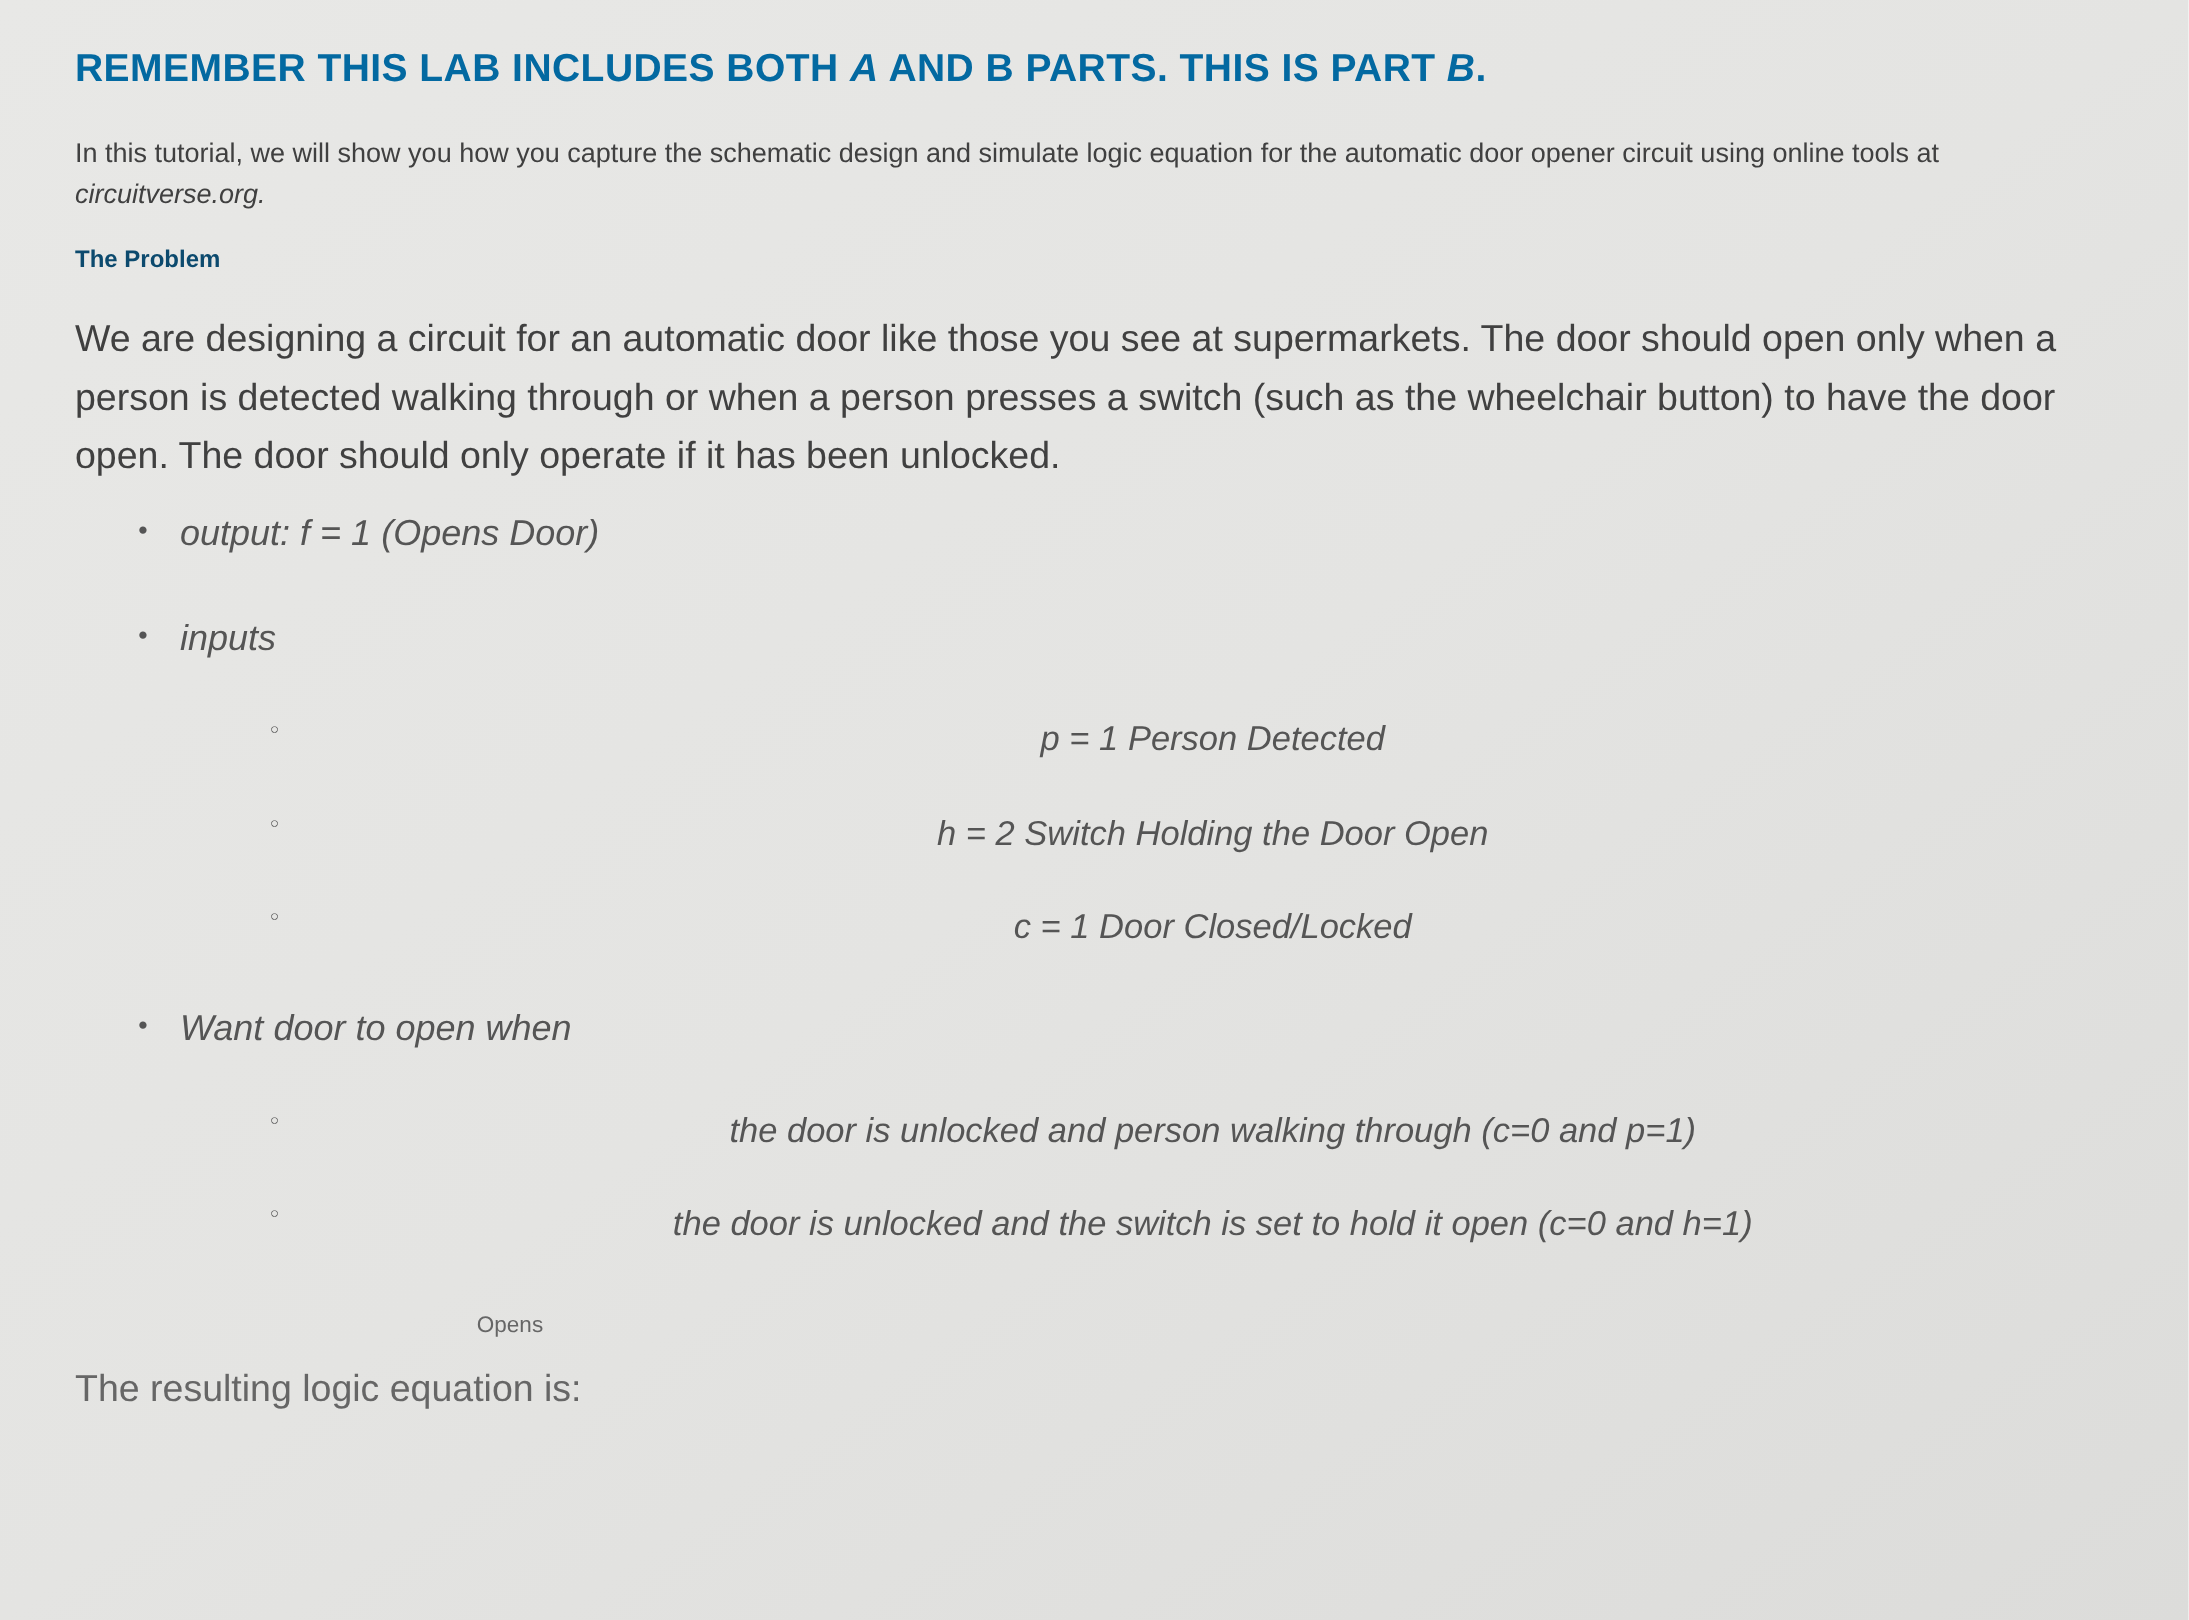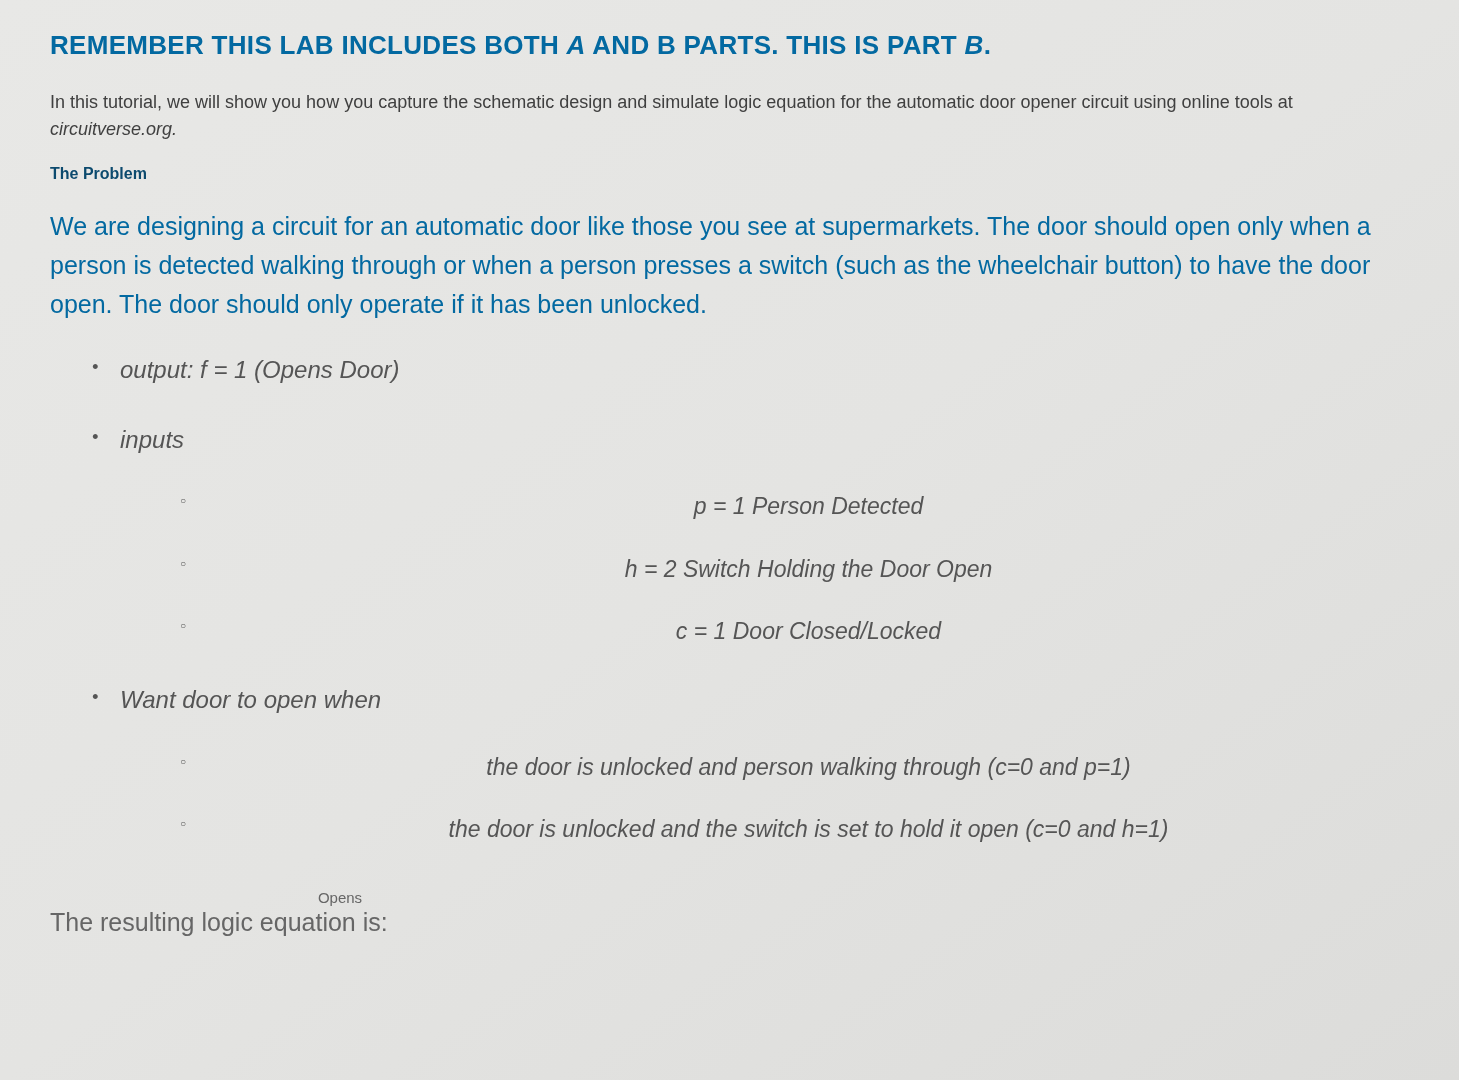--- a/index.html
+++ b/index.html
@@ -35,23 +35,23 @@
       font-style: italic;
     }
     .section-heading {
       font-size: 16px;
       font-weight: 700;
       color: #0c4a6e;
       margin-bottom: 24px;
     }
     .problem-para {
       font-size: 25px;
-      color: #0369a1;
+      color: #404040;
       line-height: 1.55;
-      margin-bottom: 30px;
+      margin-bottom: 16px;
     }
     ul.level1 {
       list-style: none;
       padding-left: 70px;
       margin-bottom: 20px;
       font-style: italic;
     }
     ul.level1 > li {
       position: relative;
       font-size: 24px;
@@ -84,21 +84,21 @@
       content: "○";
       position: absolute;
       left: -28px;
       top: 4px;
       font-size: 10px;
       color: #555;
     }
     .final-text {
       font-size: 25px;
       color: #666;
-      margin-top: 10px;
+      margin-top: 28px;
     }
     .chat-label {
       font-size: 15px;
       color: #666;
       text-align: center;
       position: relative;
       top: 8px;
       margin-left: 260px;
       width: 60px;
     }

